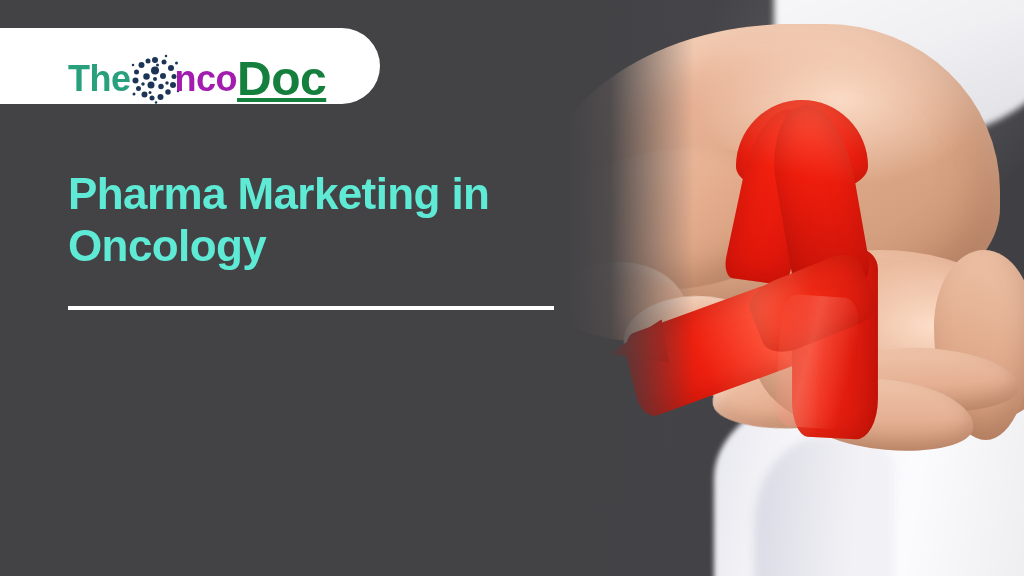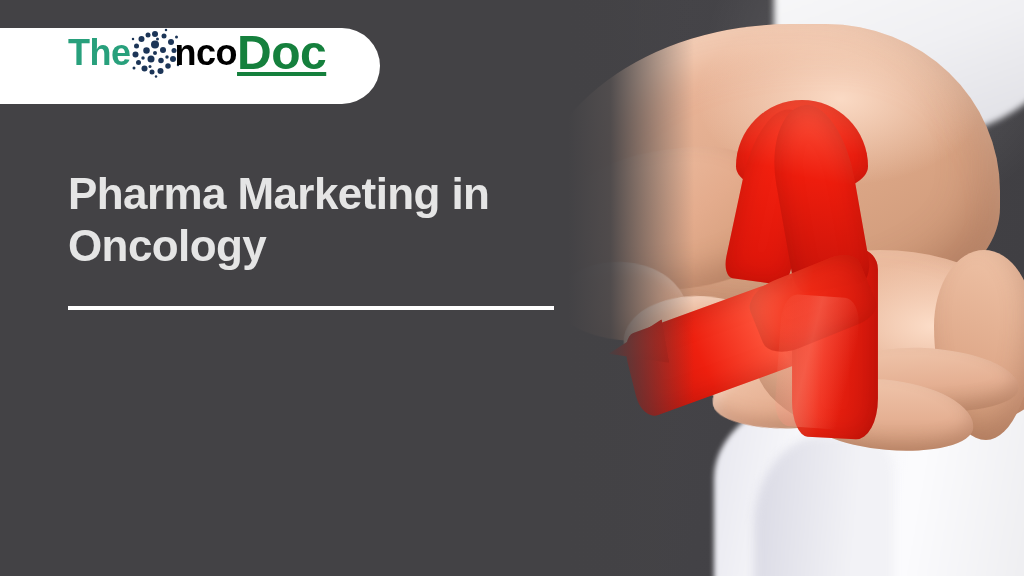--- a/index.html
+++ b/index.html
@@ -235,21 +235,21 @@
   
   .logo-pill {
     position: absolute;
     left: 0;
     top: 28px;
     width: 380px;
     height: 76px;
     background: #ffffff;
     border-radius: 0 38px 38px 0;
     display: flex;
-    align-items: flex-start;
+    align-items: flex-end;
     z-index: 5;
   }
   .logo-inner {
     display: flex;
     align-items: center;
     margin-left: 68px;
     line-height: 1;
   }
   .logo-the {
     font-size: 36px;
@@ -259,21 +259,21 @@
   }
   .logo-cell {
     width: 50px;
     height: 50px;
     margin: 0 -2px 0 -1px;
     display: block;
   }
   .logo-nco {
     font-size: 36px;
     font-weight: 700;
-    color: #000000;
+    color: #a21caf;
     letter-spacing: -0.5px;
     margin-left: -3px;
   }
   .logo-doc {
     font-size: 48px;
     font-weight: 700;
     color: #15803d;
     letter-spacing: -0.5px;
     text-decoration: underline;
   }
@@ -281,21 +281,21 @@
   
   .copy {
     position: absolute;
     left: 68px;
     top: 168px;
     width: 500px;
     z-index: 4;
   }
   .headline {
     margin: 0;
-    color: #e5e5e5;
+    color: #5eead4;
     font-size: 44px;
     font-weight: 700;
     line-height: 1.18;
     letter-spacing: -0.6px;
   }
   .rule {
     width: 486px;
     height: 4px;
     background: #ffffff;
     margin: 34px 0 0 0;

